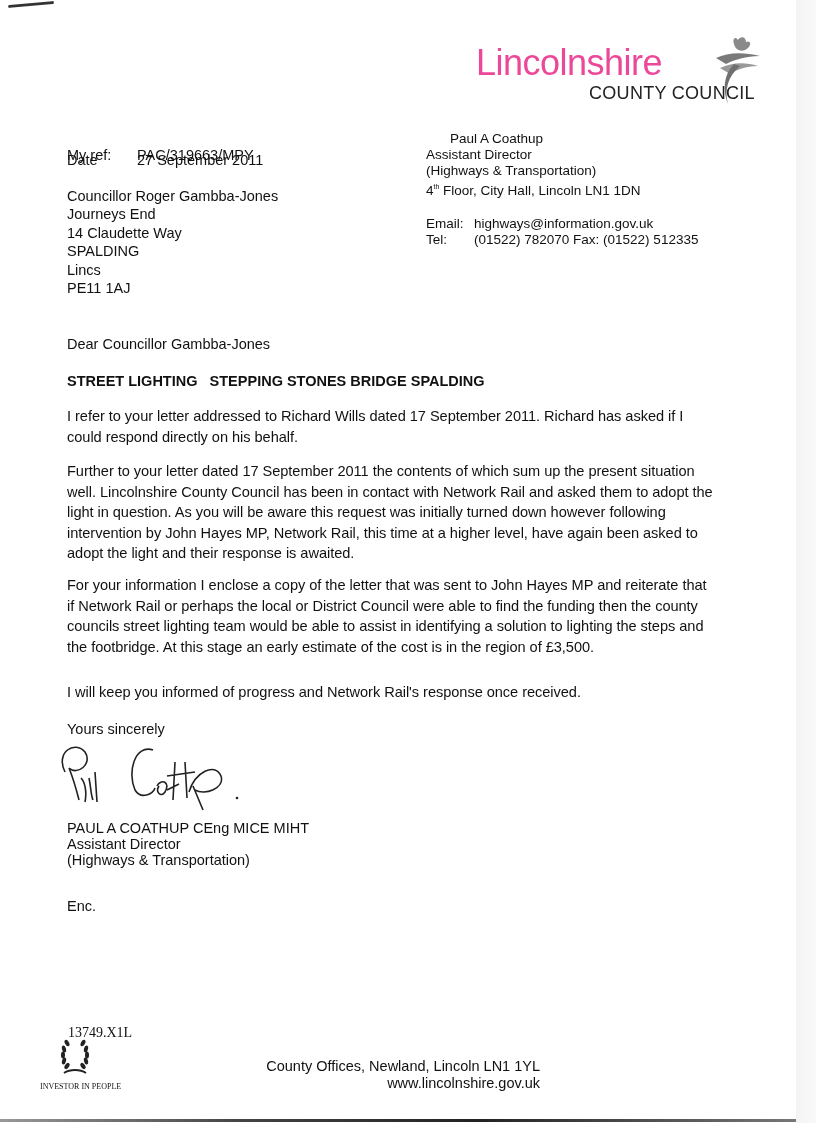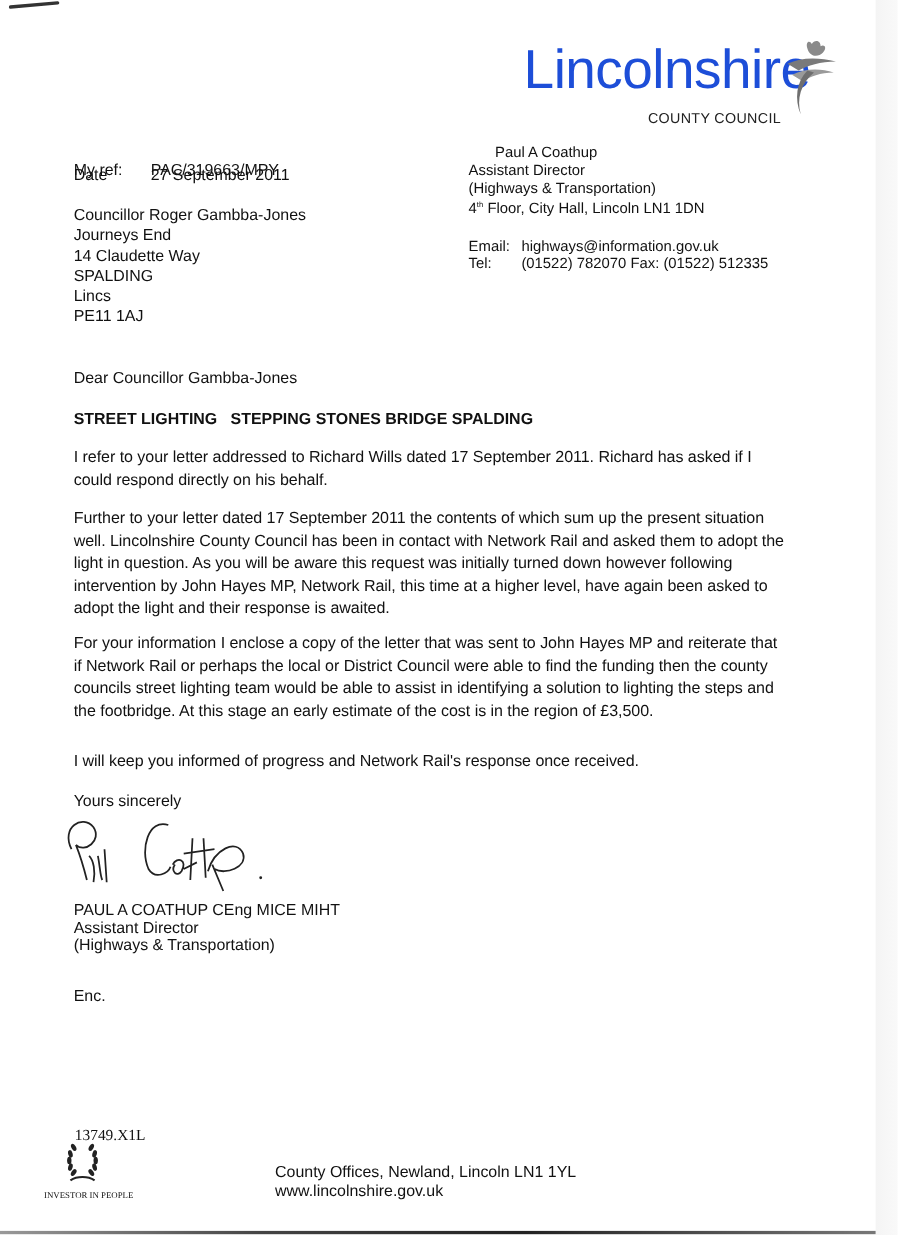--- a/index.html
+++ b/index.html
@@ -16,45 +16,45 @@
     position: absolute; left: 8px; top: 3px; width: 46px; height: 3px;
     background: #333; transform: rotate(-5deg); border-radius: 2px;
   }
   .bottom-rule {
     position: absolute; left: 0; top: 1119px; width: 796px; height: 3px;
     background: linear-gradient(to right, #999, #444 30%, #222 60%, #777);
   }
   
   .logo { position: absolute; left: 476px; top: 40px; width: 290px; height: 66px; }
   .logo-word {
-    position: absolute; left: 0; top: 0; font-size: 50px; letter-spacing: -0.5px;
-    color: #1d4ed8; line-height: 46px;
+    position: absolute; left: 0; top: 0; font-size: 36px; letter-spacing: -0.5px;
+    color: #ec4899; line-height: 46px;
   }
   .logo-sub {
-    position: absolute; left: 113px; top: 60px; font-size: 13px; color: #222;
+    position: absolute; left: 113px; top: 43px; font-size: 18px; color: #222;
     letter-spacing: 0.3px;
   }
   .logo-emblem { position: absolute; left: 236px; top: -6px; width: 50px; height: 72px; }
 
   .txt { position: absolute; font-size: 14.5px; line-height: 18px; white-space: nowrap; }
   .ref-label { width: 70px; display: inline-block; }
 
   .body-para {
     position: absolute; left: 67px; width: 650px; font-size: 14.6px; line-height: 20.5px;
     white-space: normal; letter-spacing: -0.05px;
   }
   .subject { font-weight: bold; }
   .signature { position: absolute; left: 55px; top: 742px; width: 200px; height: 70px; }
 
   .iip { position: absolute; left: 38px; top: 1025px; width: 110px; height: 70px; }
   .iip-code { position: absolute; left: 30px; top: 0; font-family: "Liberation Serif", serif; font-size: 14px; }
   .iip-wreath { position: absolute; left: 20px; top: 10px; }
   .iip-label { position: absolute; left: 2px; top: 57px; font-family: "Liberation Serif", serif; font-size: 8px; }
 
-  .footer-addr { position: absolute; left: 250px; top: 1058px; width: 290px; text-align: left; font-size: 14.5px; line-height: 17px; }
+  .footer-addr { position: absolute; left: 250px; top: 1058px; width: 290px; text-align: right; font-size: 14.5px; line-height: 17px; }
 </style>
 </head>
 <body>
 
 <div class="scan-edge"></div>
 <div class="top-stroke"></div>
 
 <div class="logo">
   <div class="logo-word">Lincolnshire</div>
   <div class="logo-sub">COUNTY COUNCIL</div>

